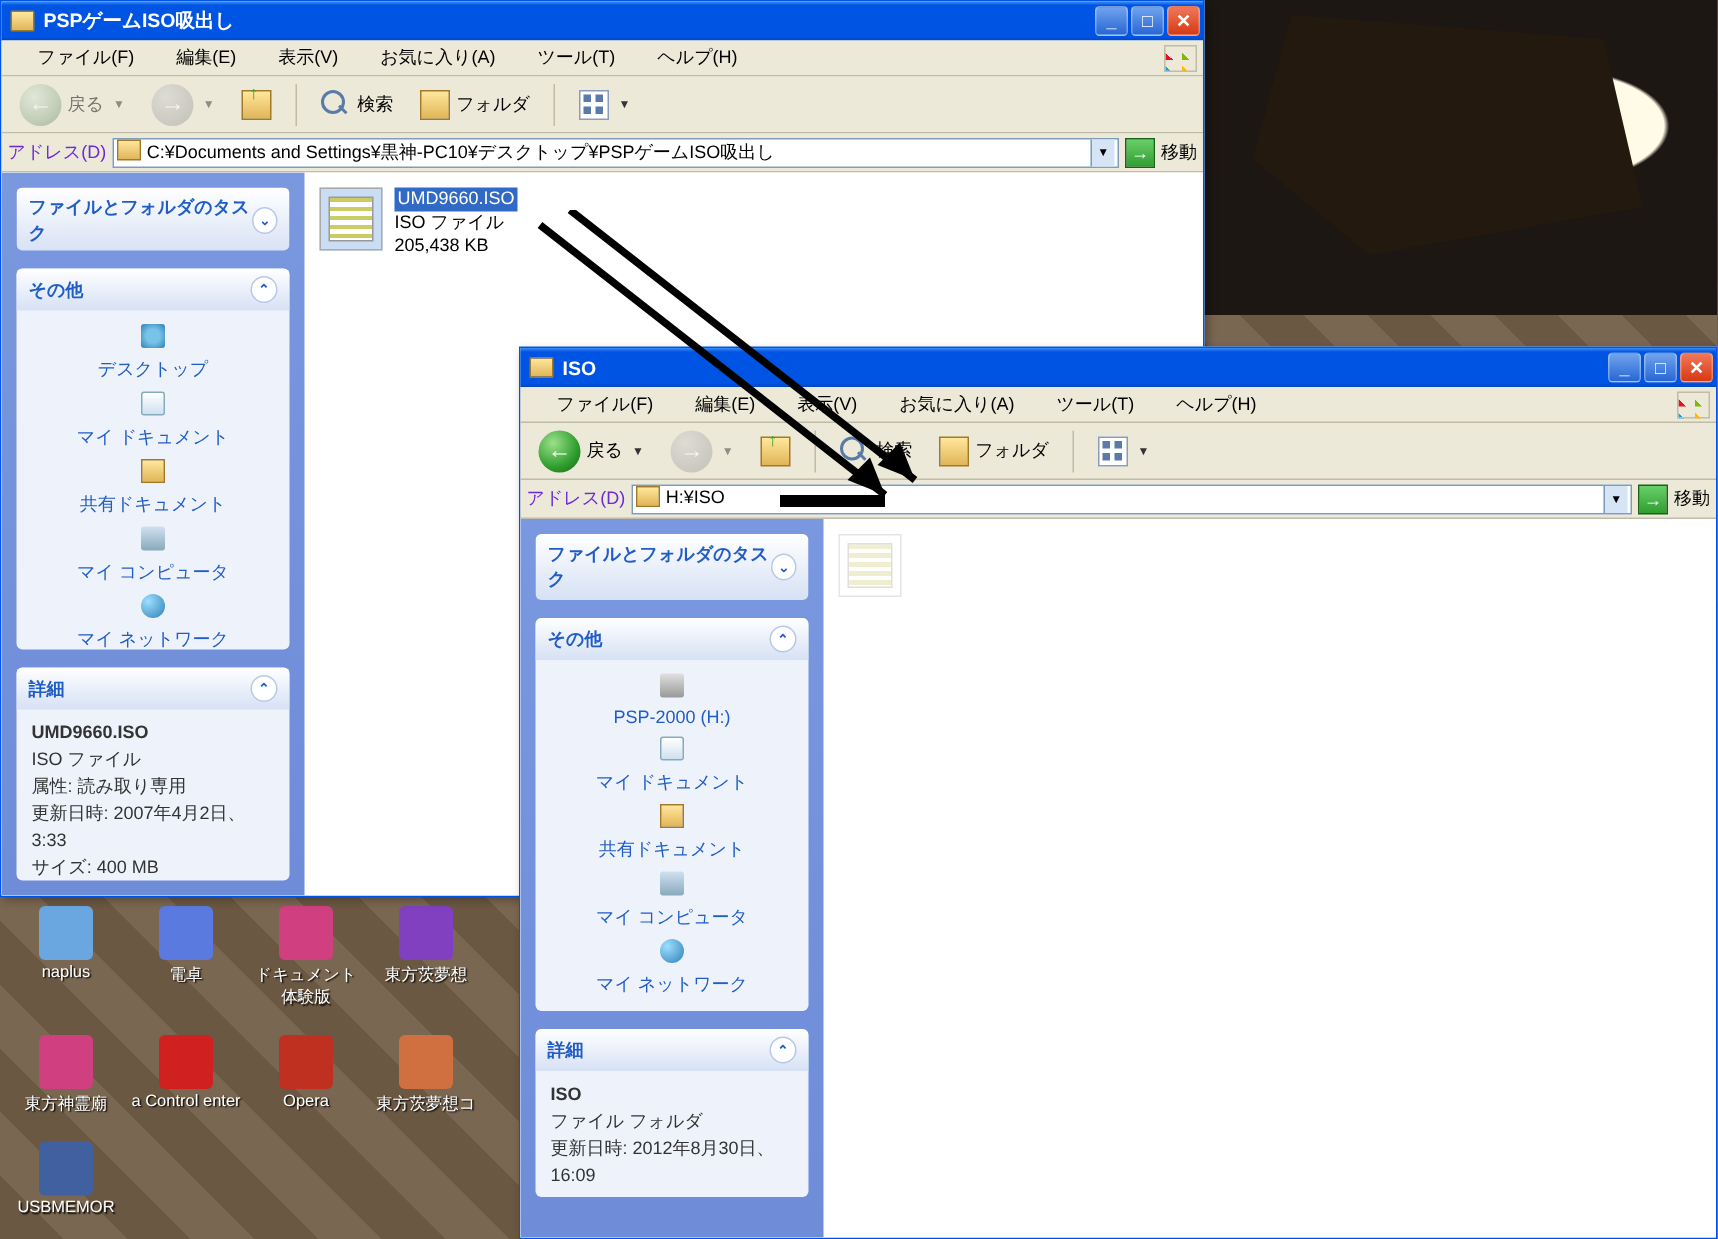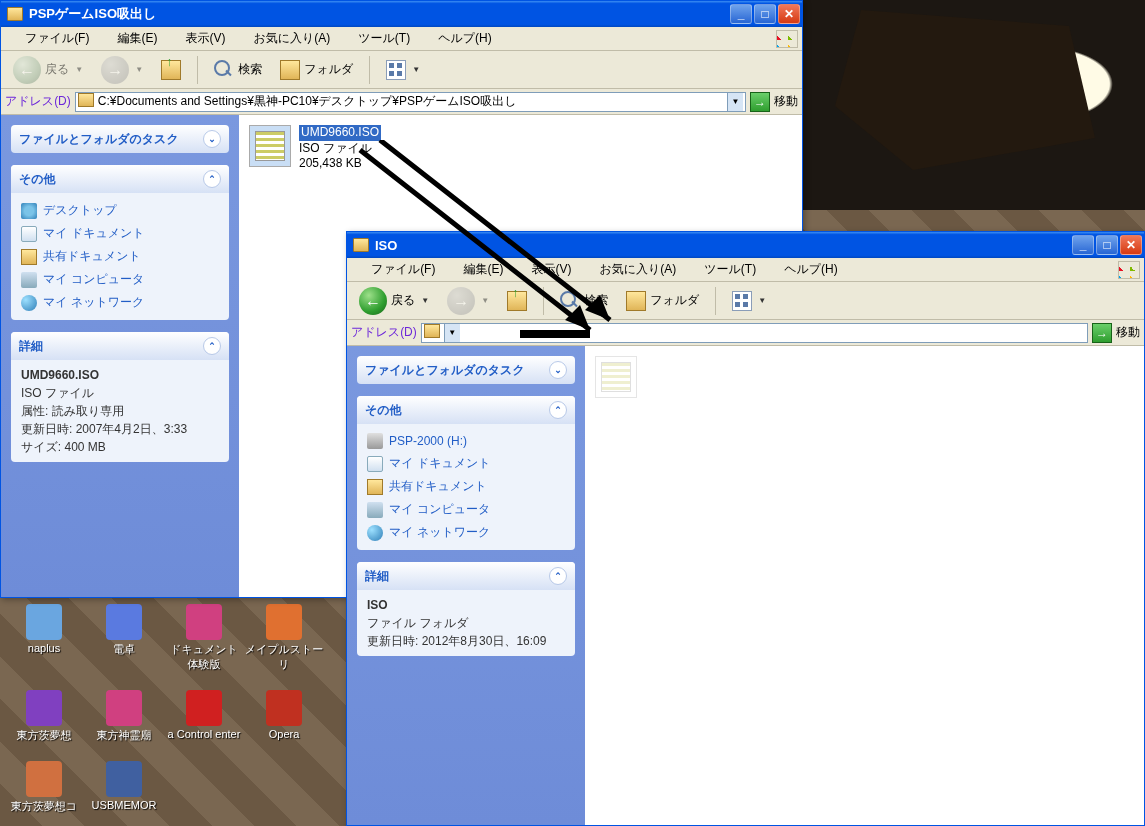--- a/index.html
+++ b/index.html
@@ -143,30 +143,30 @@
   .addrinput{
     flex:1;height:20px;border:1px solid #7f9db9;background:#fff;
     display:flex;align-items:flex-start;padding:0 2px;gap:4px;
   }
   .addrinput .foldico{width:16px;height:14px;background:linear-gradient(#ffe79c,#e0b558);border:1px solid #a07a2a;}
   .addrinput .addrtxt{flex:1;font-size:12px;}
   .addrinput .ddbtn{width:16px;height:18px;background:#d6e5f5;border-left:1px solid #7f9db9;display:flex;align-items:center;justify-content:center;font-size:8px;}
   .gobtn{width:20px;height:20px;background:linear-gradient(#6acf6a,#2f9e2f);border:1px solid #186318;display:flex;align-items:center;justify-content:center;color:#fff;}
   
   .winbody{flex:1;display:flex;background:#fff;overflow:hidden;}
-  .sidebar{width:238px;background:linear-gradient(to bottom,#7a98df 0,#6e8cd8 100%);padding:10px;display:flex;flex-direction:column;gap:12px;overflow:auto;}
+  .sidebar{width:202px;background:linear-gradient(to bottom,#7a98df 0,#6e8cd8 100%);padding:10px;display:flex;flex-direction:column;gap:12px;overflow:auto;}
   .panel{background:#eef3fb;border-radius:4px;overflow:hidden;}
   .panel-hd{
     background:linear-gradient(#fff,#d6e1f5);
     padding:5px 8px;display:flex;align-items:center;justify-content:space-between;
     color:#215dc6;font-weight:bold;font-size:12px;
   }
   .panel-hd .chev{width:18px;height:18px;border-radius:50%;background:#fff;border:1px solid #b8c9e8;display:flex;align-items:center;justify-content:center;font-size:9px;color:#215dc6;}
   .panel-body{padding:6px 10px;}
-  .plink{display:flex;align-items:center;gap:6px;color:#215dc6;padding:3px 0;font-size:12px;}
+  .plink{display:flex;align-items:center;gap:6px;color:#215dc6;padding:3px 0;font-size:12px;flex-direction:column;}
   .plink .pico{width:16px;height:16px;}
   .pico.desktop{background:radial-gradient(circle,#7ac3e8 40%,#2f7fb8);border-radius:2px;}
   .pico.mydoc{background:linear-gradient(#fff,#d0e0f0);border:1px solid #8ab;border-radius:2px;}
   .pico.shared{background:linear-gradient(#ffe79c,#e0b558);border:1px solid #a07a2a;}
   .pico.mycomp{background:linear-gradient(#d0e0f0,#8ab);border-radius:2px;}
   .pico.mynet{background:radial-gradient(circle at 30% 30%,#9de0ff,#2f7fb8);border-radius:50%;}
   .pico.drive{background:linear-gradient(#e0e0e0,#999);border-radius:2px;}
   .details{font-size:12px;color:#333;line-height:1.5;}
   .details .dname{font-weight:bold;}
   .content{flex:1;padding:10px;position:relative;}
@@ -213,24 +213,20 @@
     </div>
   <div class="dicon">
       <div class="dimg" style="background:#5a7ae0"></div>
       <span>電卓</span>
     </div>
   <div class="dicon">
       <div class="dimg" style="background:#d04080"></div>
       <span>ドキュメント 体験版</span>
     </div>
   <div class="dicon">
-      <div class="dimg" style="background:#e07030"></div>
-      <span>メイプルストーリ</span>
-    </div>
-  <div class="dicon">
       <div class="dimg" style="background:#8040c0"></div>
       <span>東方茨夢想</span>
     </div>
   <div class="dicon">
       <div class="dimg" style="background:#d04080"></div>
       <span>東方神霊廟</span>
     </div>
   <div class="dicon">
       <div class="dimg" style="background:#d02020"></div>
       <span>a Control enter</span>
@@ -413,20 +409,21 @@
     <div class="sep"></div>
     <div class="tbtn">
         <span class="ico views"></span>
         <span class="dd">▼</span>
       </div>
   </div>
   <div class="addrbar">
     <label>アドレス(D)</label>
     <div class="addrinput">
       <div class="foldico"></div>
+      <div class="addrtxt">H:¥ISO</div>
       <div class="ddbtn">▼</div>
     </div>
     <div class="gobtn">→</div>
     <span>移動</span>
   </div>
   <div class="winbody">
     <div class="sidebar">
       <div class="panel">
         <div class="panel-hd">
           <span>ファイルとフォルダのタスク</span>

